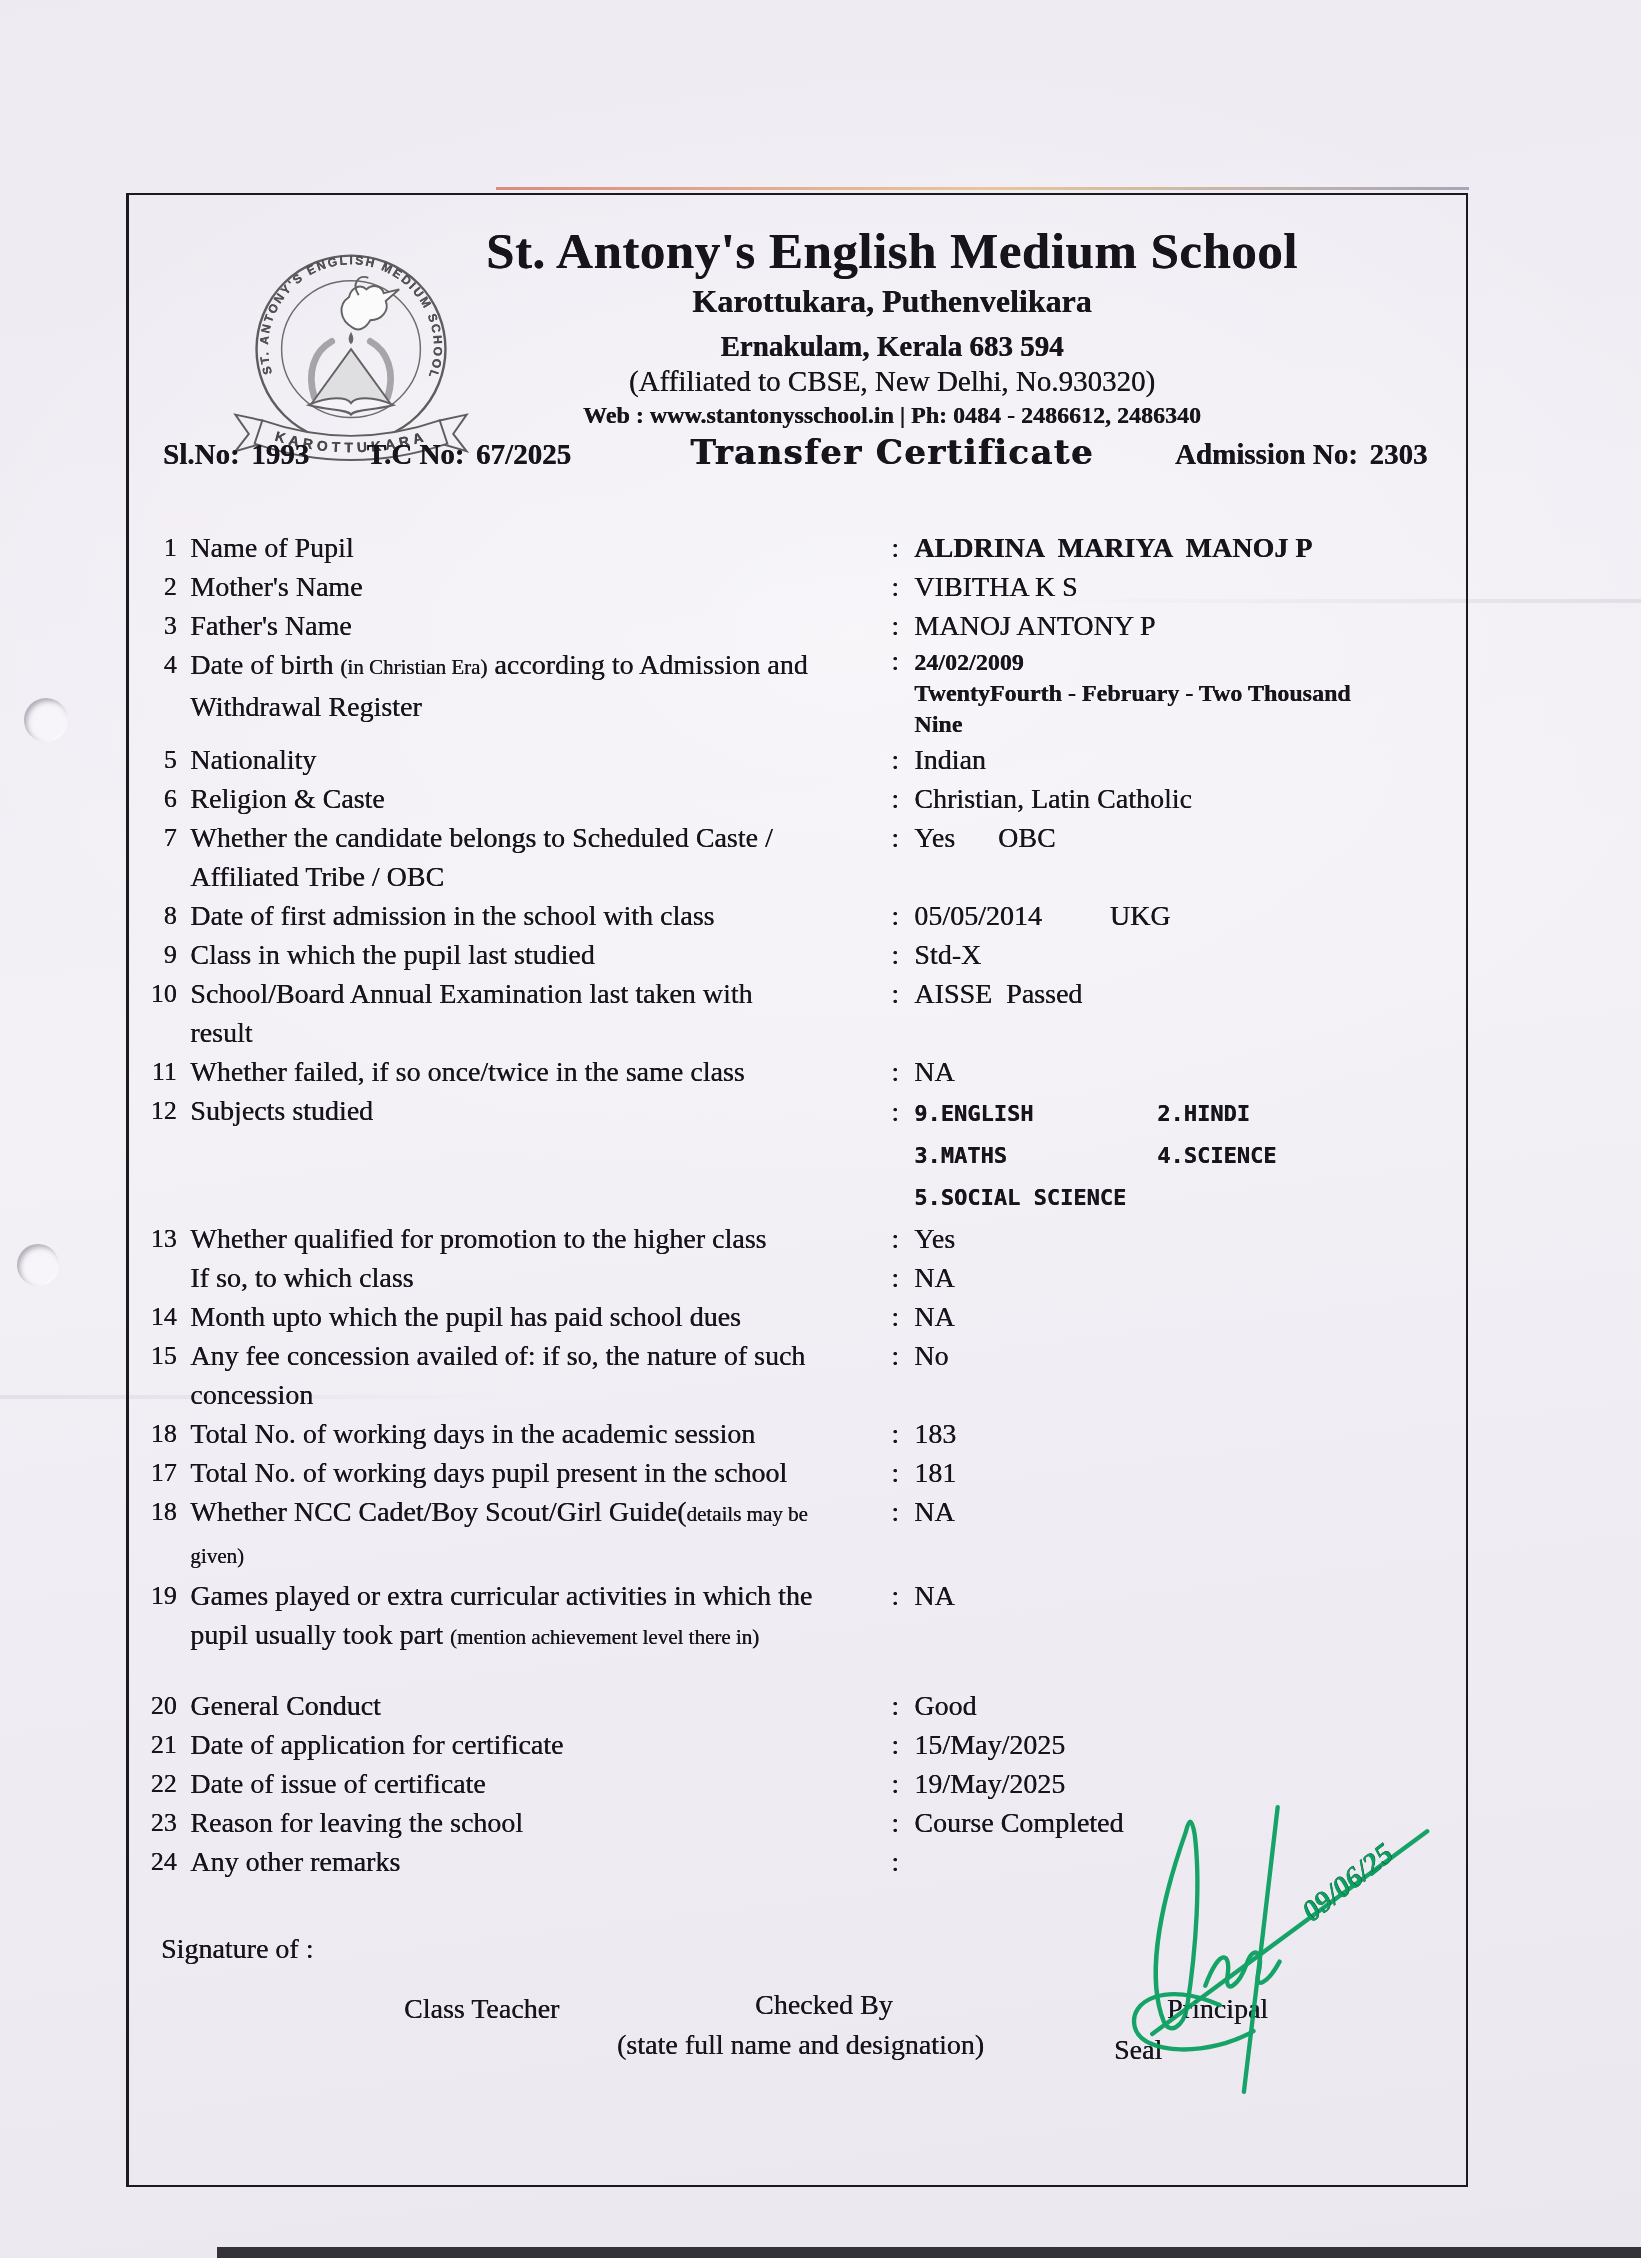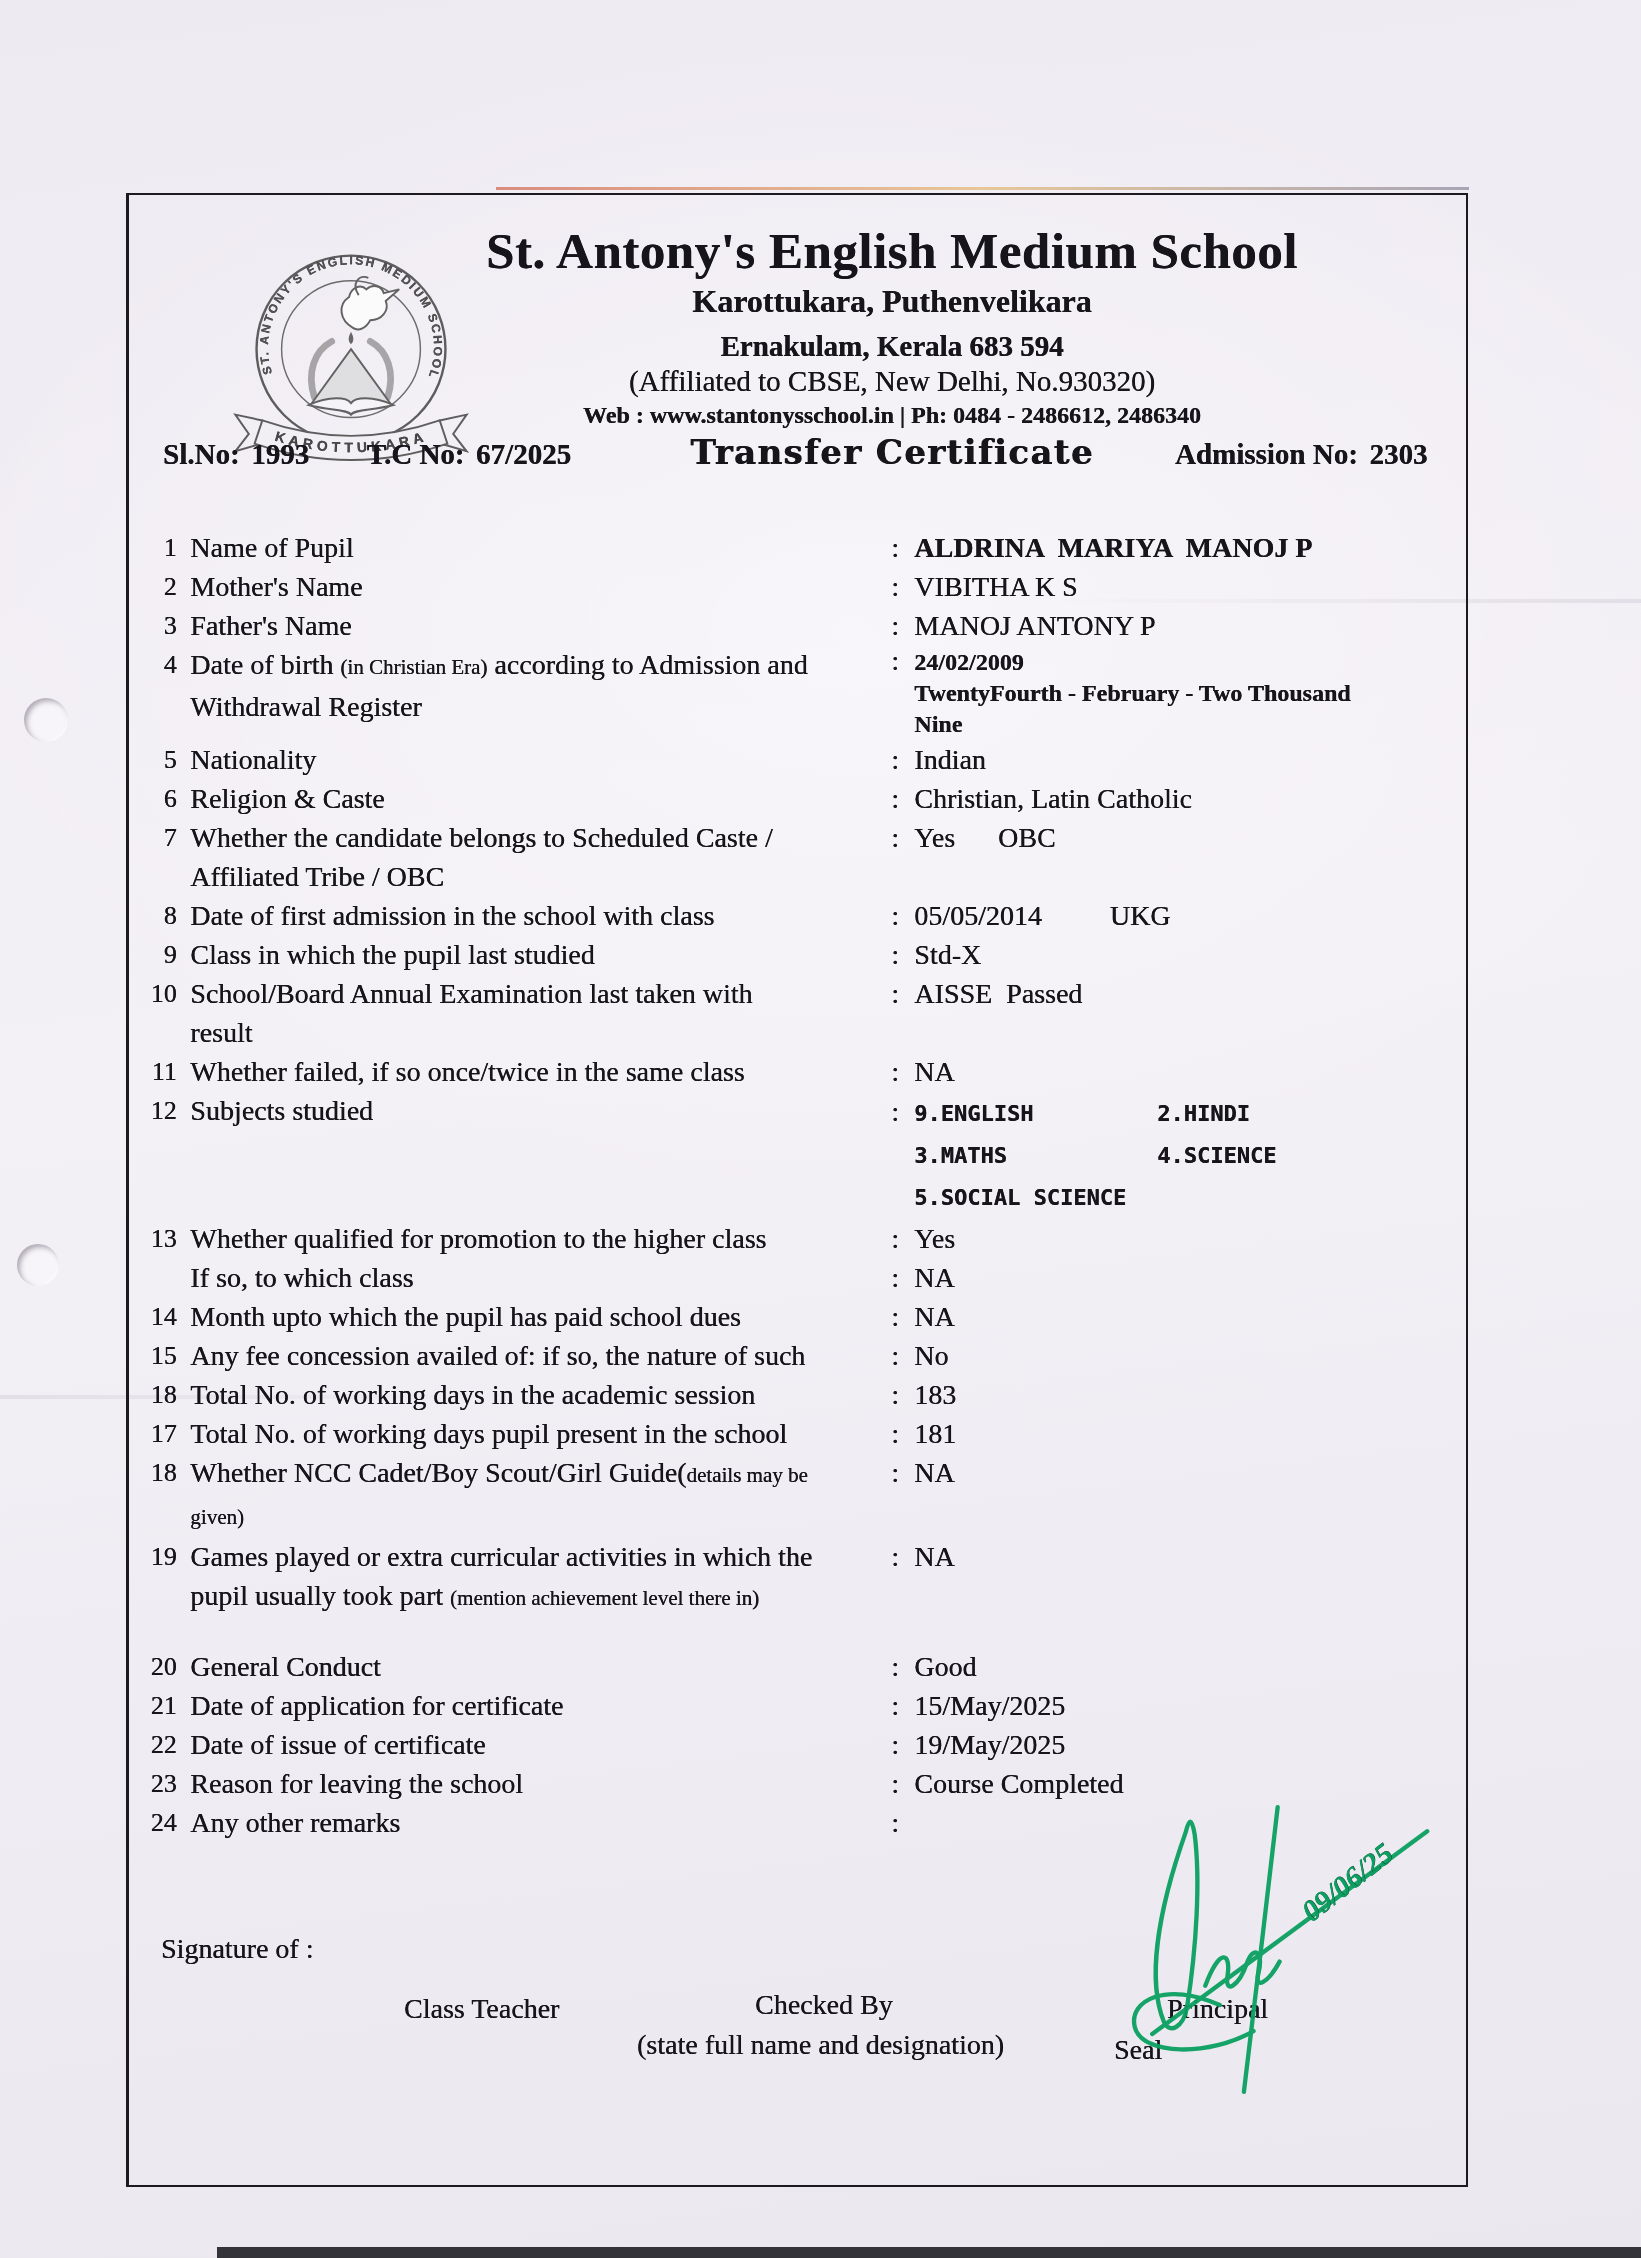--- a/index.html
+++ b/index.html
@@ -64,21 +64,21 @@
   .c1 { display:inline-block; min-width:243px; }
   .tab { margin-left:68px; }
   .tab-sm { margin-left:43px; }
 
   
   .ft { position:absolute; font-size:28px; }
   .ft-sigof   { left:32px;  top:1738px; }
   .ft-class   { left:275px; top:1798px; }
   .ft-checked { left:626px; top:1794px; }
   .ft-principal { left:1038px; top:1798px; }
-  .ft-note    { left:508px; top:1834px;text-align:center; }
+  .ft-note    { left:488px; top:1834px;text-align:center; }
   .ft-seal    { left:985px; top:1839px; }
 
   .sig { position:absolute; left:946px; top:1583px; width:386px; height:319px; z-index:5; }
 </style>
 </head>
 <body>
 
 <div class="crease crease-1"></div>
 <div class="crease crease-2"></div>
 <div class="hole hole-1"></div>
@@ -323,20 +323,21 @@
           <div class="vline">
             <span class="colon">:</span>
             <span class="vt">NA</span>
           </div>
         </div>
       </div>
       <div class="frow">
         <div class="fnum">15</div>
         <div class="flabel">
           <div class="lline"><span>Any fee concession availed of: if so, the nature of such</span></div>
+          <div class="lline"><span>concession</span></div>
         </div>
         <div class="fvalue">
           <div class="vline">
             <span class="colon">:</span>
             <span class="vt">No</span>
           </div>
         </div>
       </div>
       <div class="frow">
         <div class="fnum">18</div>

